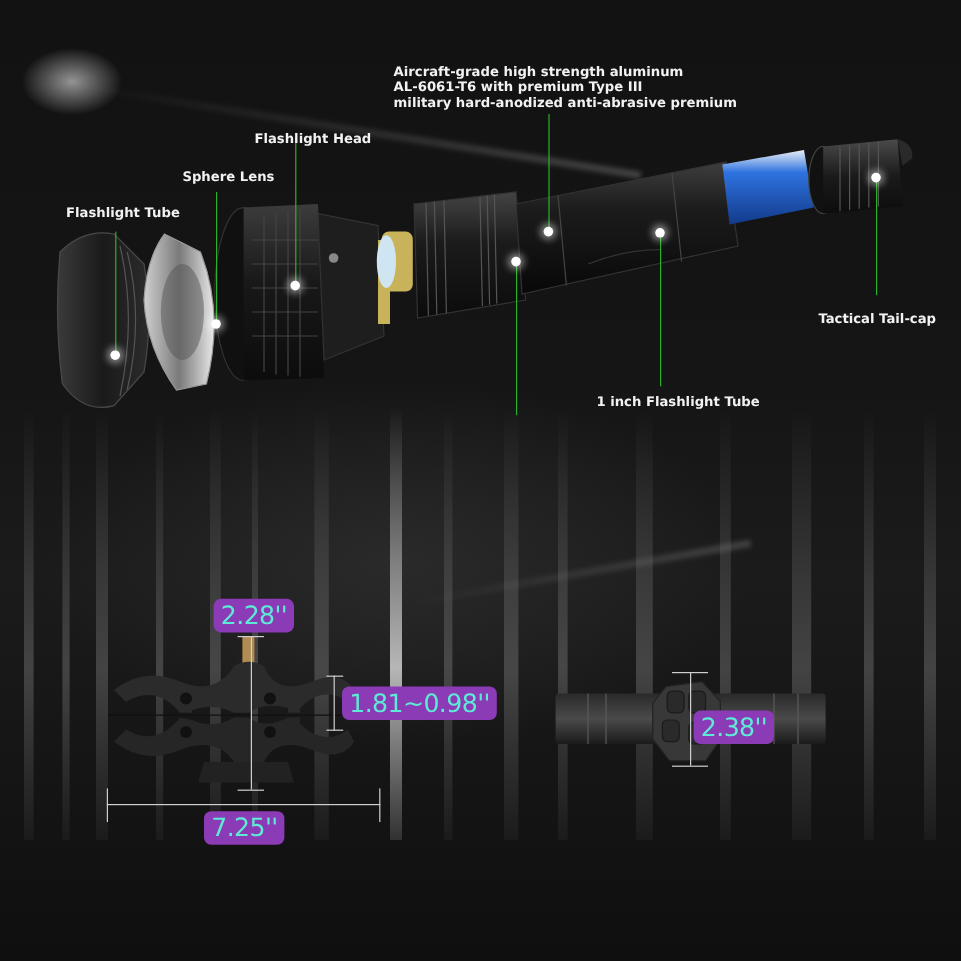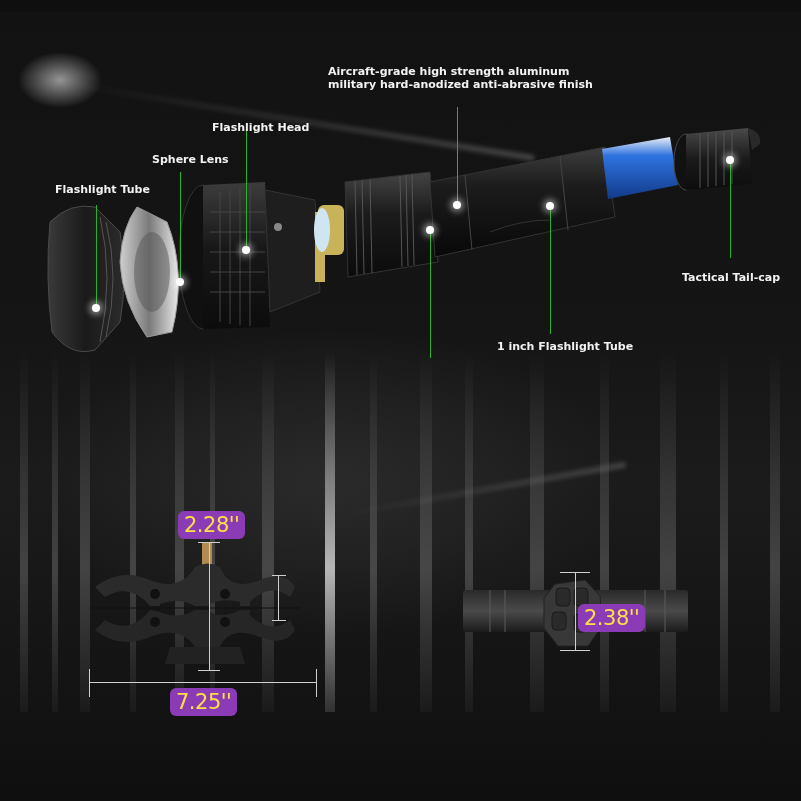--- a/index.html
+++ b/index.html
@@ -1,29 +1,29 @@
 <!DOCTYPE html>
 <html><head>
 <meta charset="utf-8">
 <style>
   html, body { margin:0; padding:0; background:#0f0f0f; }
   body { width:801px; height:801px; position:relative; overflow:hidden; font-family:"DejaVu Sans", sans-serif; color:#fff; }
   .stage { position:absolute; inset:0; background:
       radial-gradient(ellipse 60px 40px at 60px 68px, rgba(255,255,255,0.55), rgba(255,255,255,0) 70%),
       radial-gradient(ellipse 420px 220px at 330px 470px, #2a2a2a, rgba(20,20,20,0) 70%),
-      linear-gradient(180deg,#121212 0%, #151515 40%, #1b1b1b 60%, #0f0f0f 100%); margin-top: 12px; }
+      linear-gradient(180deg,#121212 0%, #151515 40%, #1b1b1b 60%, #0f0f0f 100%); }
   .beam { position:absolute; height:6px; background:linear-gradient(90deg, rgba(255,255,255,0.0), rgba(255,255,255,0.35)); filter:blur(2px); transform-origin:left center; }
   .trees { position:absolute; left:0; top:340px; width:801px; height:360px; }
   .tree { position:absolute; top:0; bottom:0; background:linear-gradient(180deg, rgba(90,90,90,0.0), rgba(120,120,120,0.45) 60%, rgba(60,60,60,0.2)); }
   .label { position:absolute; font-weight:bold; font-size:11px; line-height:13px; color:#f2f2f2; white-space:nowrap; }
   .label.center { text-align:center; }
   .leader { position:absolute; width:1px; background:#2bb02b; }
   .dot { position:absolute; width:8px; height:8px; margin:-4px 0 0 -4px; border-radius:50%; background:#fff; box-shadow:0 0 6px 3px rgba(255,255,255,0.45); }
   .part { position:absolute; }
-  .badge { position:absolute; background:#8a3bb5; color:#fde047; border-radius:6px; font-size:21px; line-height:28px; padding:0 6px; letter-spacing:-0.5px; font-family:"DejaVu Sans", sans-serif; font-weight:normal; }
+  .badge { position:absolute; background:#8a3bb5; color:#5eead4; border-radius:6px; font-size:21px; line-height:28px; padding:0 6px; letter-spacing:-0.5px; font-family:"DejaVu Sans", sans-serif; font-weight:normal; }
   .dim { position:absolute; background:#cfcfcf; }
 </style>
 </head>
 <body>
 
 <div class="stage">
 
   <div class="beam" style="left:60px;top:68px;width:480px;transform:rotate(9deg);opacity:.6"></div>
   <div class="beam" style="left:340px;top:500px;width:290px;transform:rotate(-10deg);opacity:.5"></div>
 
@@ -182,21 +182,22 @@
   <div class="dot" style="left:730px;top:148px"></div>
 
   <div class="leader" style="left:550px;top:194px;height:128px"></div>
   <div class="dot" style="left:550px;top:194px"></div>
 
   <div class="leader" style="left:430px;top:218px;height:128px"></div>
   <div class="dot" style="left:430px;top:218px"></div>
 
   <div class="label" style="left:328px;top:53px;">
     <div>Aircraft-grade high strength aluminum</div>
-    <div>military hard-anodized anti-abrasive finish</div>
+    <div>AL-6061-T6 with premium Type III</div>
+    <div>military hard-anodized anti-abrasive premium</div>
   </div>
   <div class="label" style="left:212px;top:109px;">Flashlight Head</div>
   <div class="label" style="left:152px;top:141px;">Sphere Lens</div>
   <div class="label" style="left:55px;top:171px;">Flashlight Tube</div>
   <div class="label" style="left:682px;top:259px;text-align:right;">Tactical Tail-cap</div>
   <div class="label" style="left:497px;top:328px;text-align:right;">1 inch Flashlight Tube</div>
 
   <svg class="part" style="left:90px;top:530px" width="210" height="130" viewBox="0 0 210 130">
     <rect x="112" y="0" width="10" height="30" fill="#b08b52"></rect>
     <path d="M5 45 Q30 25 60 38 Q90 50 105 25 Q118 18 130 25 Q140 50 170 38 Q195 28 205 45 L200 55 Q180 40 160 60 L160 64 L150 64 L150 60 Q130 55 117 64 L105 64 Q88 55 70 62 L70 64 L60 64 Q40 40 15 55Z" fill="#2b2b2b"></path>
@@ -215,20 +216,21 @@
 
   <div class="dim" style="left:278px;top:563px;width:1px;height:46px"></div>
   <div class="dim" style="left:272px;top:563px;width:14px;height:1px"></div>
   <div class="dim" style="left:272px;top:608px;width:14px;height:1px"></div>
 
   <div class="dim" style="left:89px;top:670px;width:228px;height:1px"></div>
   <div class="dim" style="left:89px;top:657px;width:1px;height:28px"></div>
   <div class="dim" style="left:316px;top:657px;width:1px;height:28px"></div>
 
   <div class="badge" style="left:178px;top:499px;">2.28''</div>
+  <div class="badge" style="left:285px;top:572px;">1.81~0.98''</div>
   <div class="badge" style="left:170px;top:676px;">7.25''</div>
 
   <svg class="part" style="left:460px;top:560px" width="230" height="80" viewBox="0 0 230 80">
     <defs>
       <linearGradient id="gRing" x1="0" y1="0" x2="0" y2="1">
           <stop offset="0" stop-color="#2a2a2a"></stop>
           <stop offset=".5" stop-color="#4a4a4a"></stop>
           <stop offset="1" stop-color="#1b1b1b"></stop>
         </linearGradient>
     </defs>

